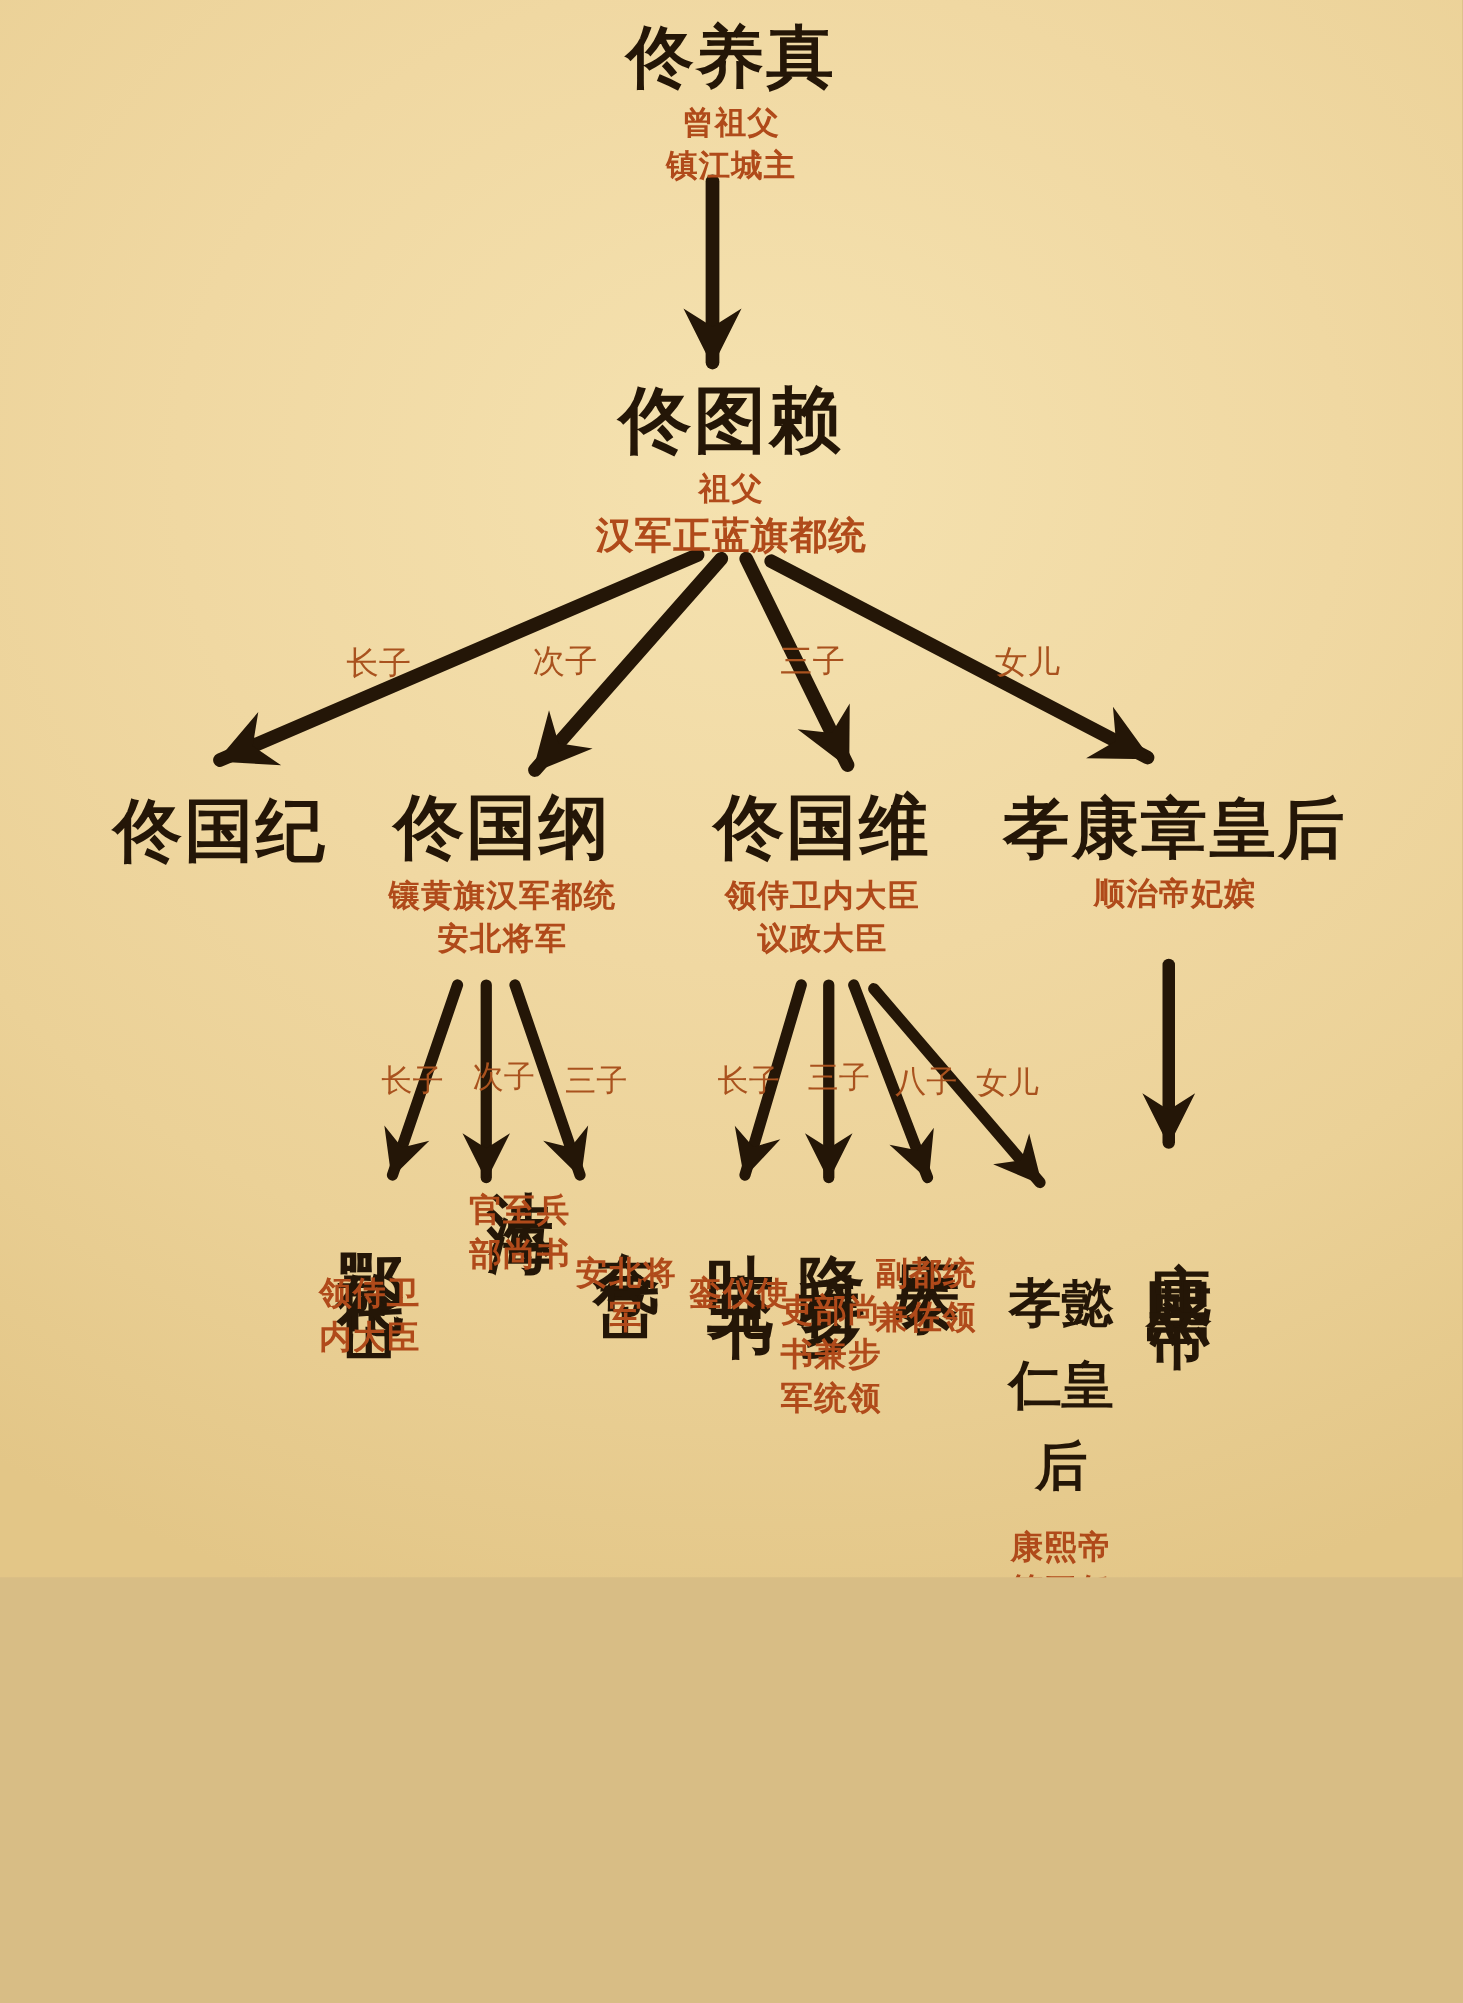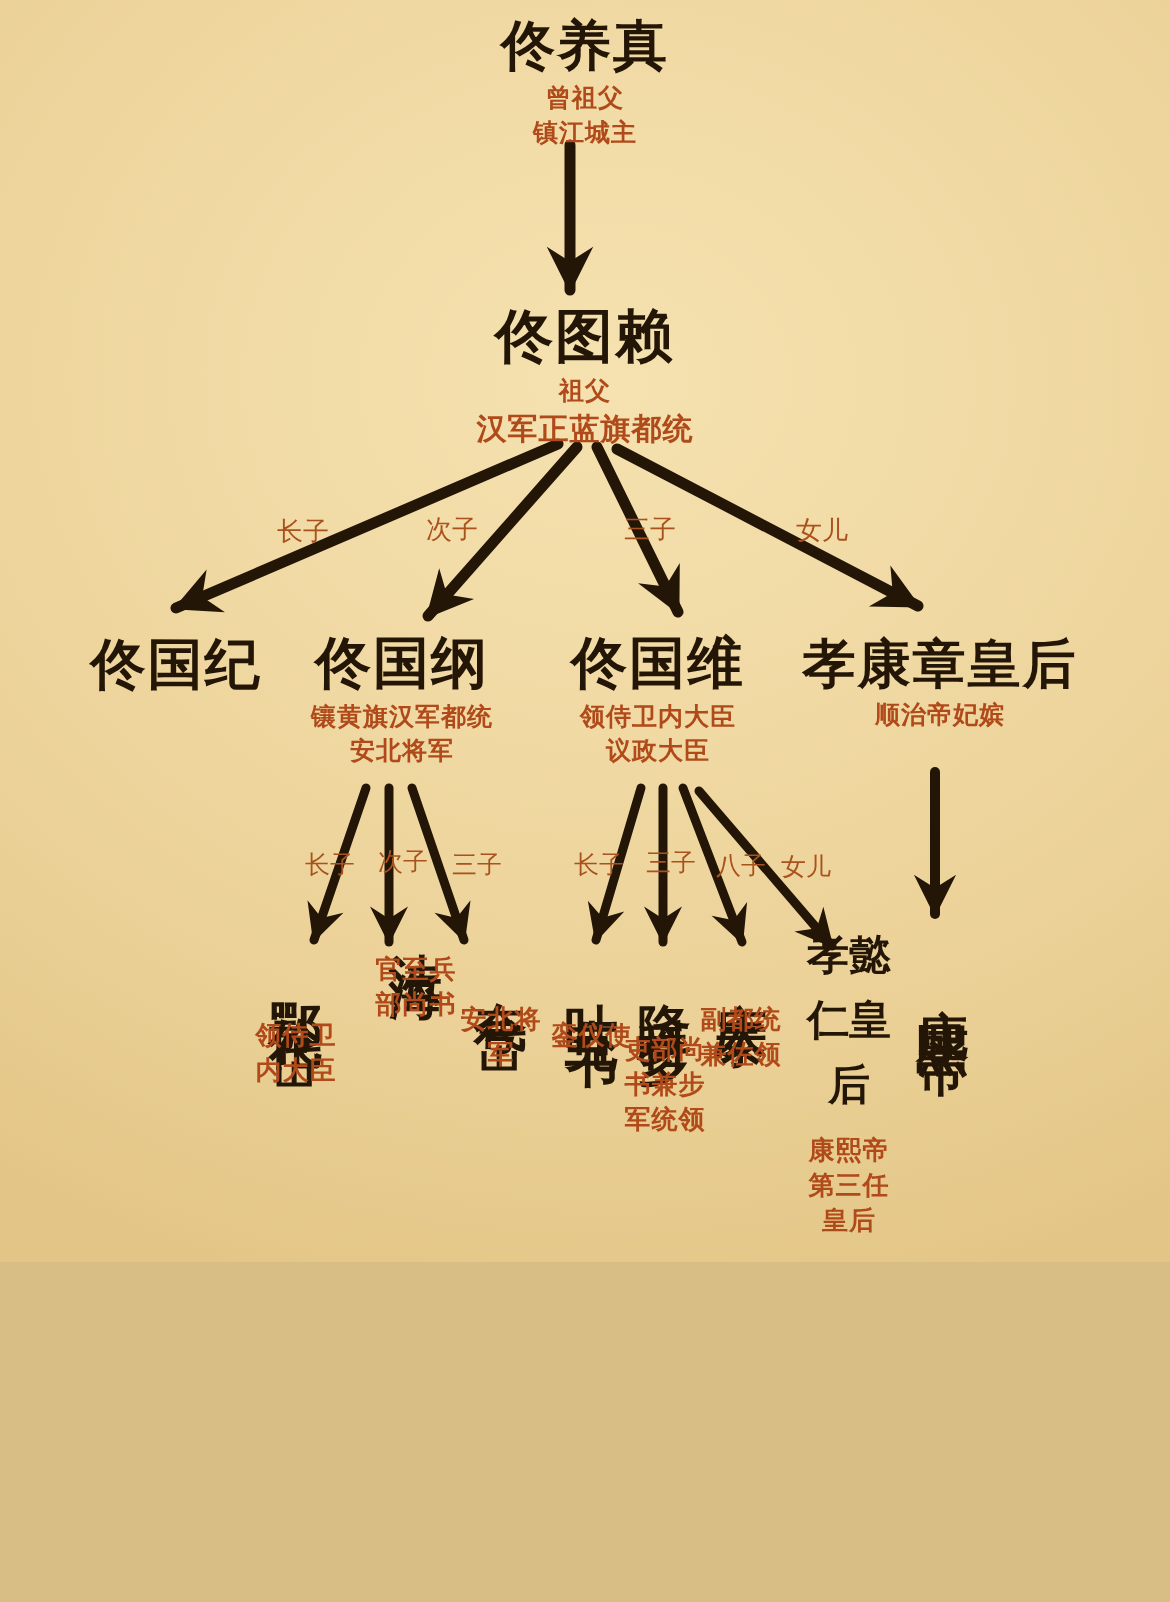--- a/index.html
+++ b/index.html
@@ -141,21 +141,21 @@
     <div class="note note3" style="">銮仪使</div>
   </div>
   <div class="node" style="left:665px; top:960px;">
     <div class="name vert" style="font-size:53px;">隆科多</div>
     <div class="note note3" style="margin-top:24px;">吏部尚书兼步军统领</div>
   </div>
   <div class="node" style="left:741px; top:960px;">
     <div class="name vert" style="font-size:53px;">庆泰</div>
     <div class="note note3">副都统兼佐领</div>
   </div>
-  <div class="node" style="left:849px; top:922px;">
+  <div class="node" style="left:849px; top:1010px;">
     <div class="wrapname">孝懿仁皇后</div>
     <div class="note note3" style="margin-top:16px;">康熙帝第三任皇后</div>
   </div>
   <div class="node" style="left:943px; top:966px;">
     <div class="name vert" style="font-size:53px;">康熙帝</div>
   </div>
 
   <div class="node" style="left:599px; top:1412px;">
     <div class="name vert" style="font-size:47px; letter-spacing:20px;">岳兴阿</div>
   </div>

